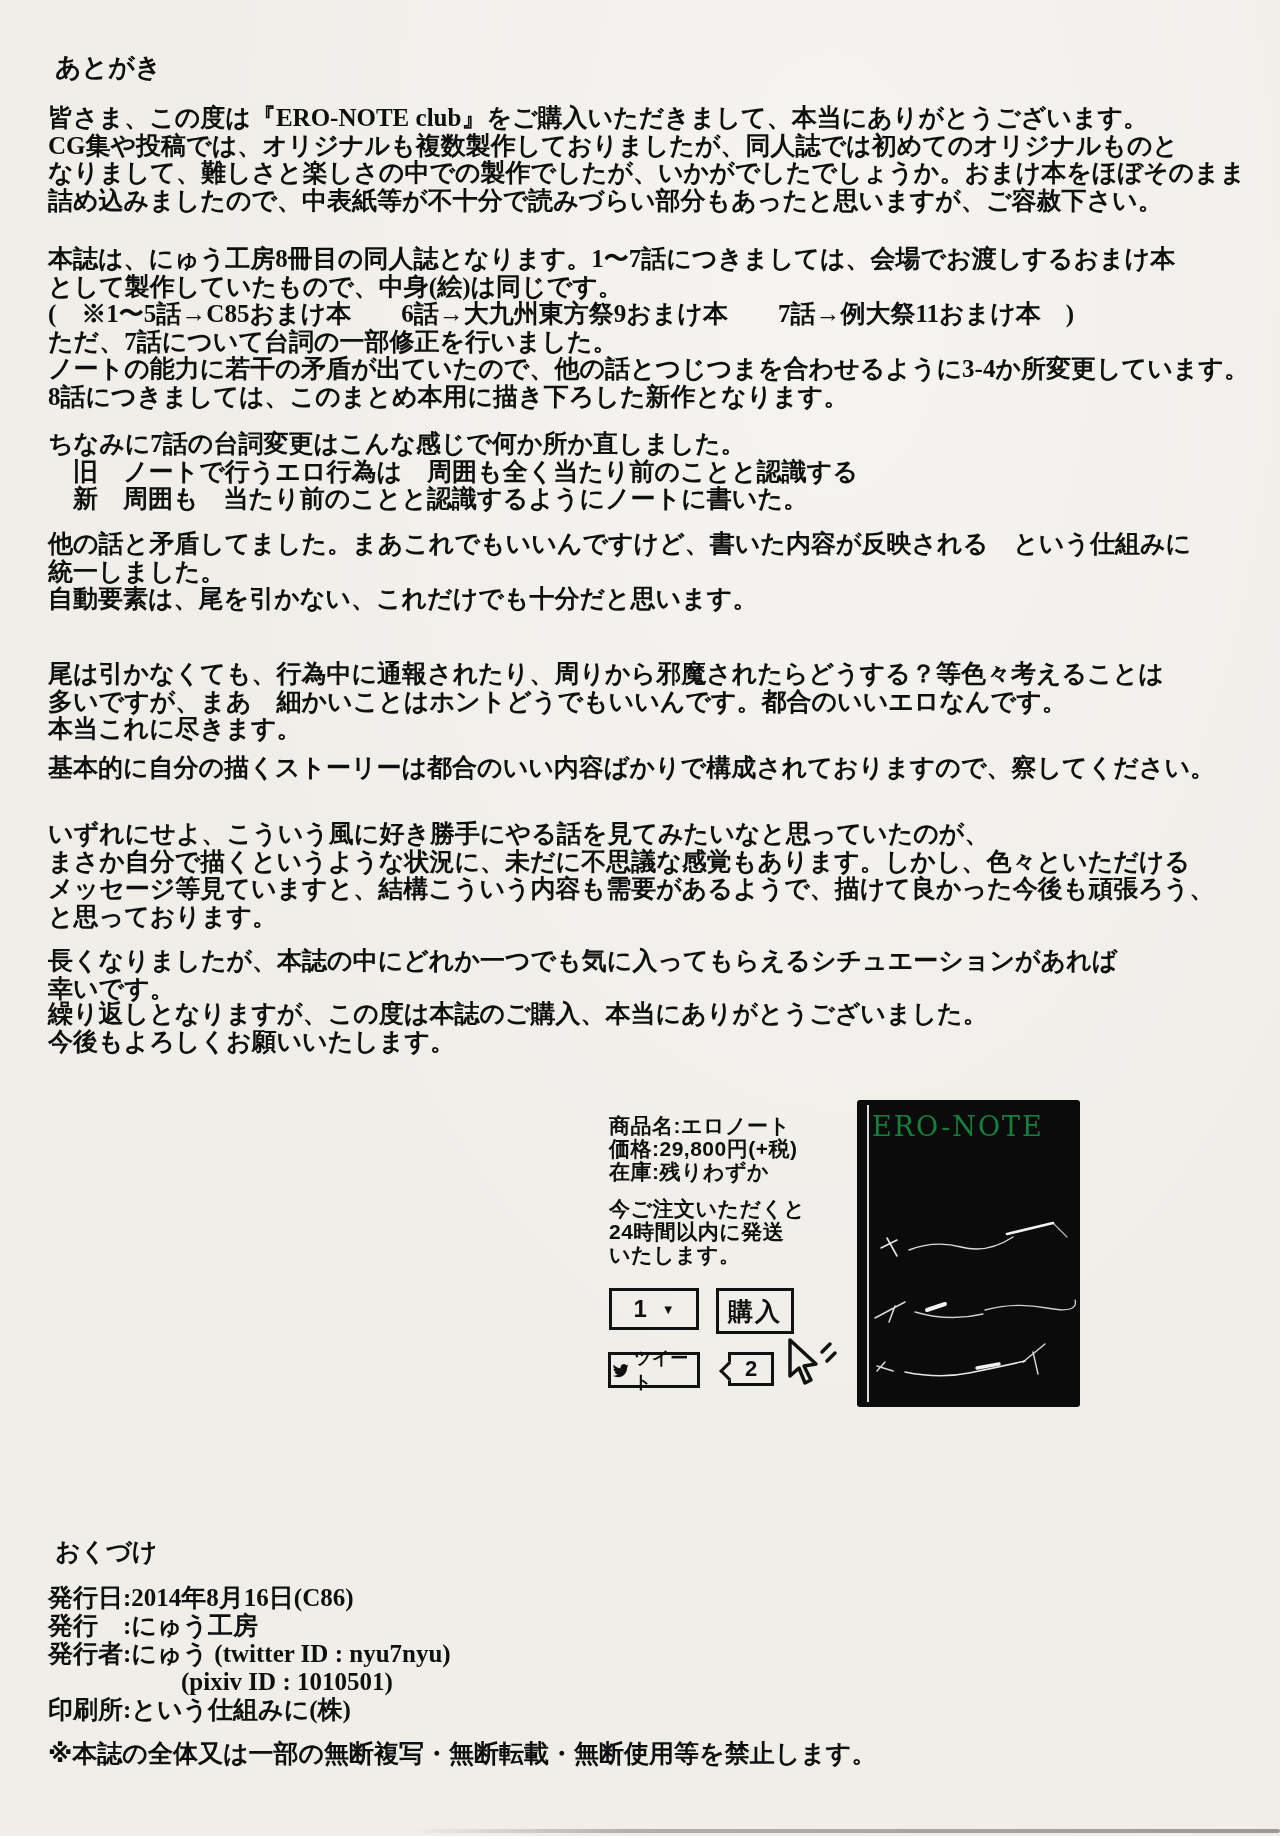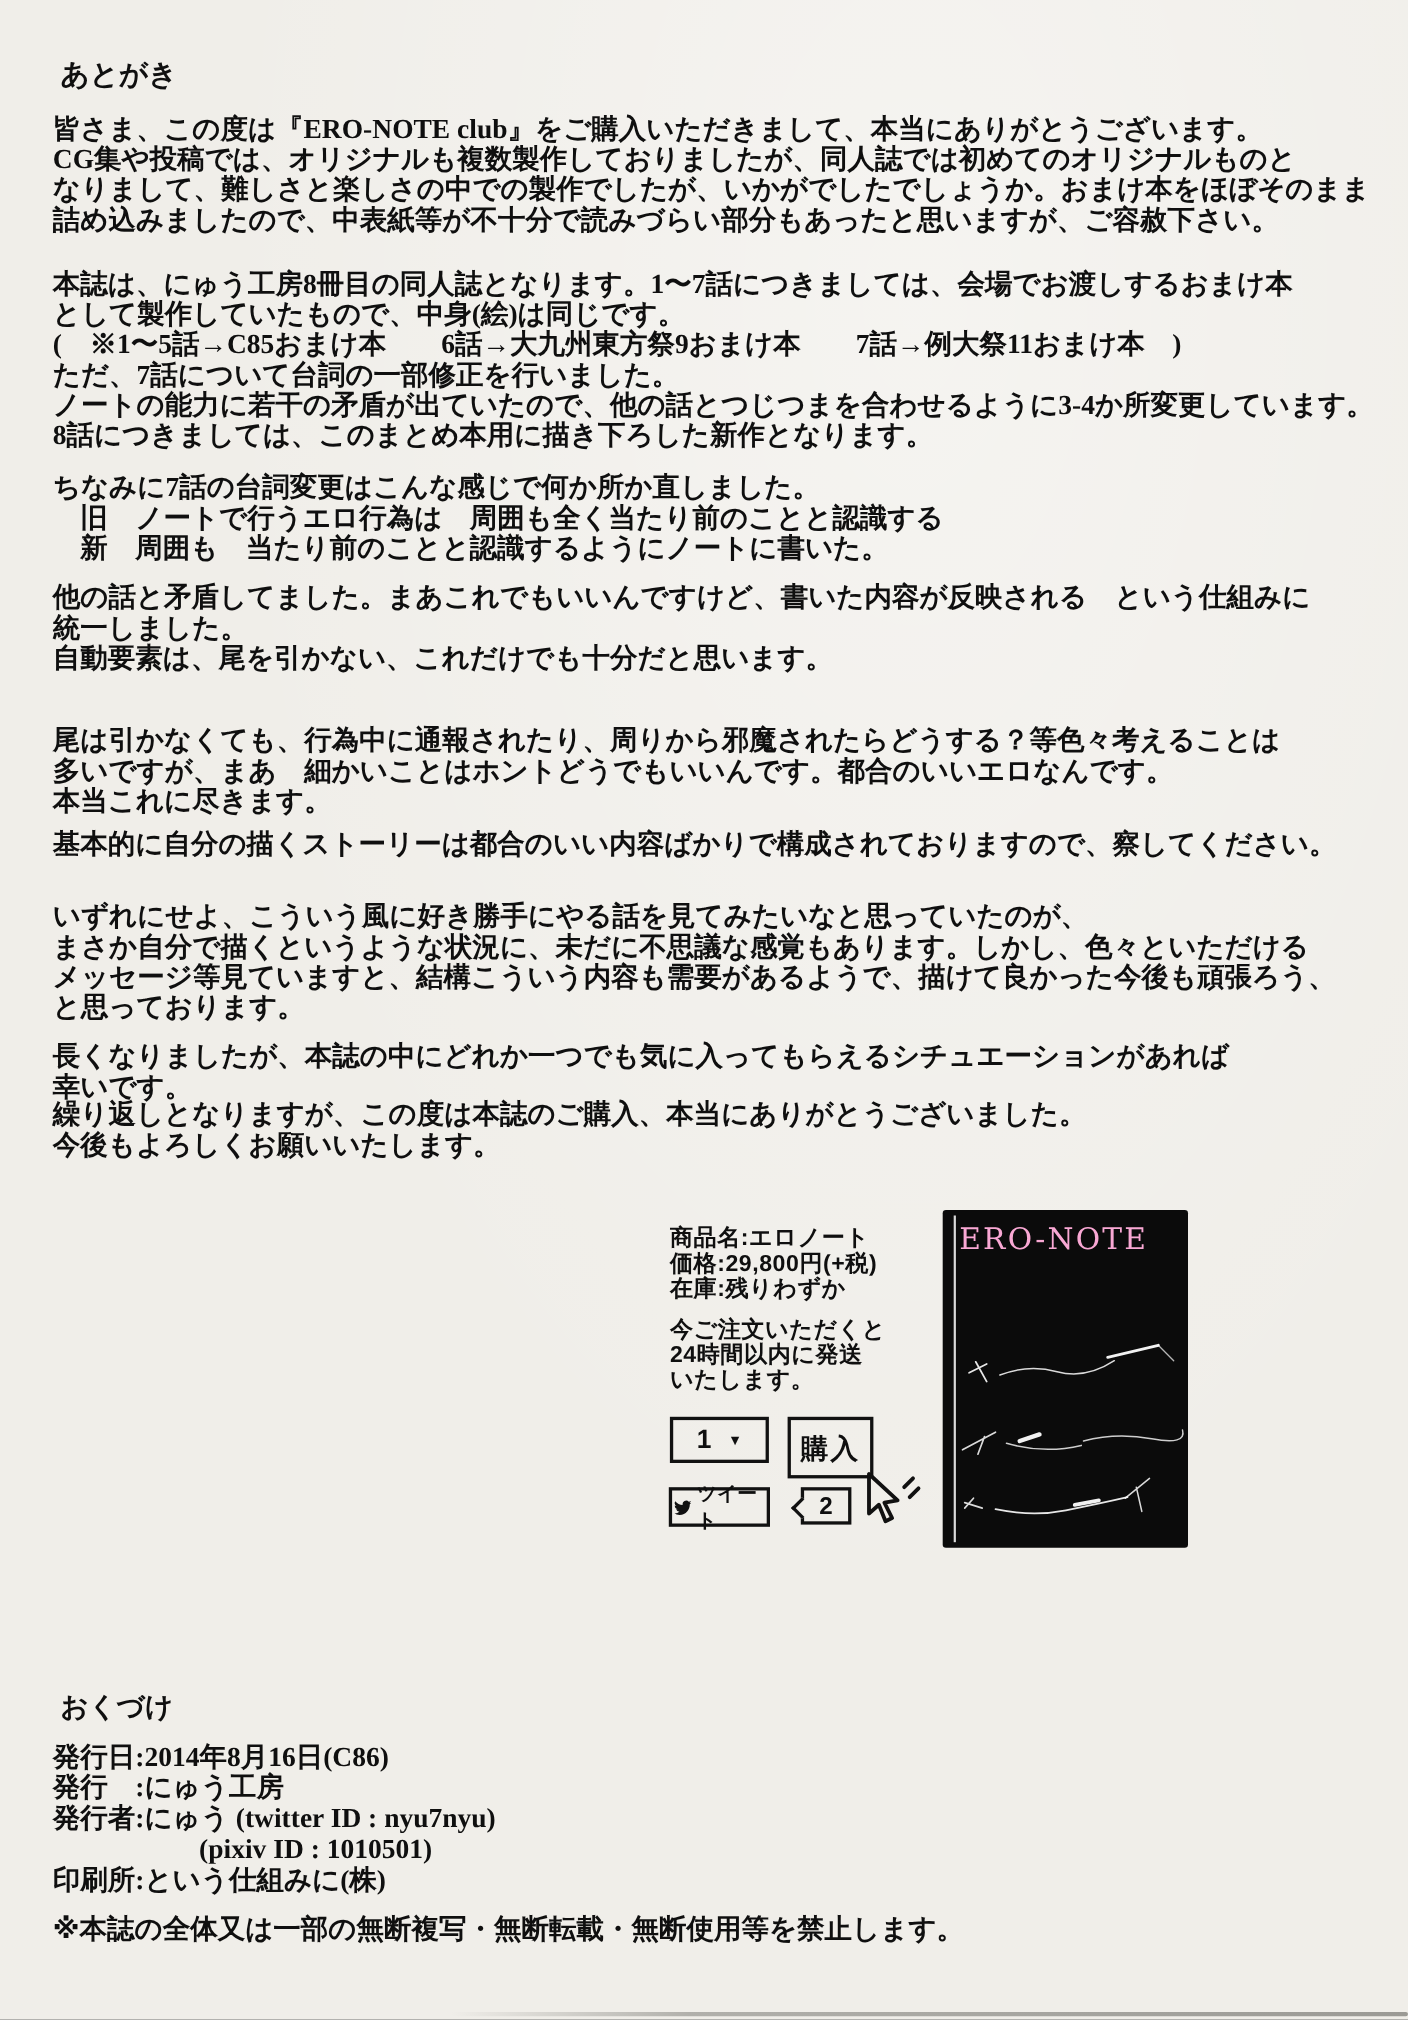--- a/index.html
+++ b/index.html
@@ -29,21 +29,21 @@
   .shop-line{white-space:pre;font-size:21px;line-height:23px;letter-spacing:.5px;}
 
   .qty-box{
     position:absolute;left:609px;top:1288px;width:90px;height:42px;
     border:3px solid #111;box-sizing:border-box;
     display:flex;align-items:center;justify-content:center;gap:15px;
     font-size:24px;
   }
   .qty-caret{font-size:13px;line-height:1;}
   .buy-btn{
-    position:absolute;left:716px;top:1288px;width:78px;height:56px;
+    position:absolute;left:716px;top:1288px;width:78px;height:46px;
     border:3px solid #111;box-sizing:border-box;
     display:flex;align-items:center;justify-content:center;
     font-size:25px;letter-spacing:2px;
   }
   .tweet-btn{
     position:absolute;left:608px;top:1352px;width:92px;height:36px;
     border:3px solid #111;box-sizing:border-box;
     display:flex;align-items:center;justify-content:center;gap:5px;
     font-size:18px;
   }
@@ -61,21 +61,21 @@
   .cursor{position:absolute;left:782px;top:1334px;}
 
   .book{
     position:absolute;left:857px;top:1100px;width:223px;height:307px;
     background:#0b0b0b;border-radius:3px;
   }
   .book-title{
     position:absolute;top:11px;left:15px;
     font-family:"DejaVu Serif","Liberation Serif",serif;
     font-weight:normal;font-size:27px;letter-spacing:2px;
-    color:#f9a8d4;white-space:pre;
+    color:#15803d;white-space:pre;
   }
   .book-art{position:absolute;left:0;top:0;}
 
   
   .colophon-title{position:absolute;left:55px;top:1535px;font-size:25px;margin:0;white-space:pre;}
   .colophon{position:absolute;left:48px;top:1584px;}
   .colophon .line{font-size:25px;line-height:28px;}
   .pixiv-indent{margin-left:133px;}
   .notice{position:absolute;left:48px;top:1737px;font-size:25px;white-space:pre;}
 

